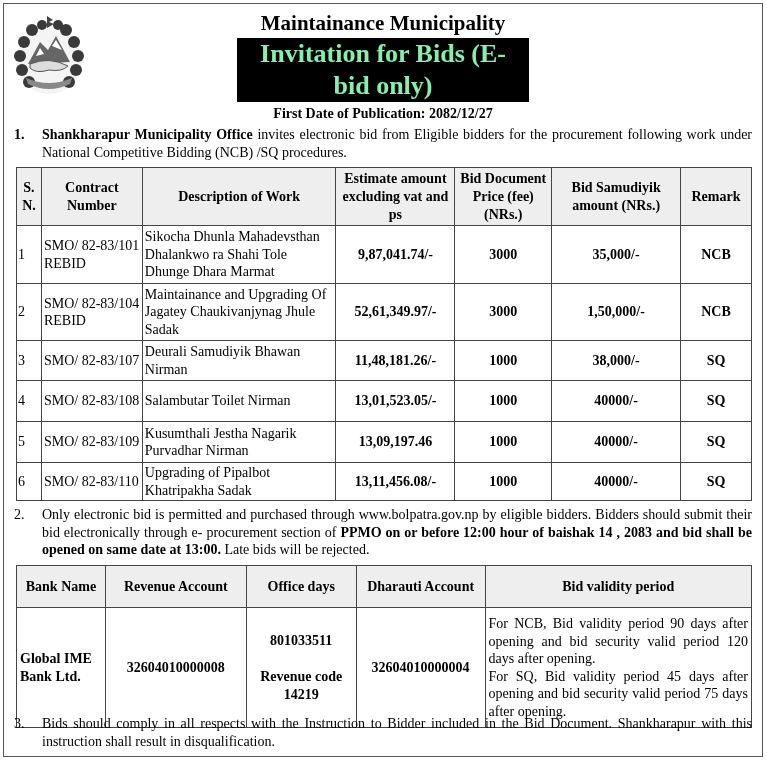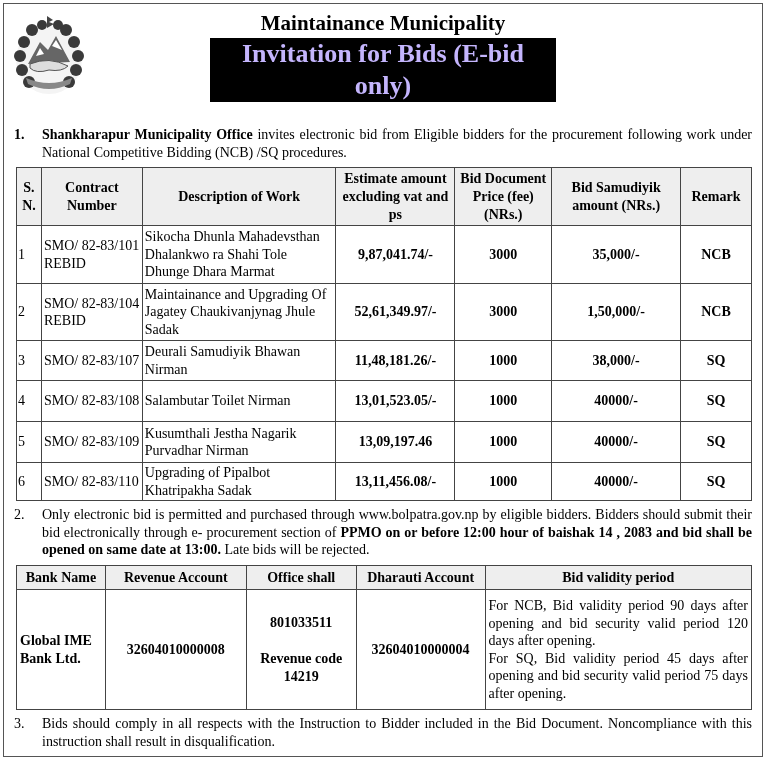--- a/index.html
+++ b/index.html
@@ -11,23 +11,23 @@
     background: #fff;
   }
   .emblem {
     position: absolute; left: 8px; top: 8px; width: 74px; height: 86px;
   }
   .header { position: absolute; left: 0; right: 0; top: 6px; text-align: center; }
   .h-title { font-size: 21px; font-weight: bold; line-height: 26px; }
   .h-sub { font-size: 16.5px; font-weight: bold; line-height: 21px; }
   .h-loc { font-size: 13.5px; font-weight: bold; line-height: 18px; }
   .banner {
-    display: inline-block; background: #000; color: #c4b5fd;
+    display: inline-block; background: #000; color: #86efac;
     font-size: 26px; font-weight: bold; padding: 0 10px; line-height: 32px;
-    margin-top: 2px; width: 346px;
+    margin-top: 2px; width: 292px;
   }
   .pubdate { font-size: 14px; font-weight: bold; line-height: 18px; margin-top: 3px; }
 
   .para { position: absolute; left: 10px; width: 738px; font-size: 14px; line-height: 17.5px; text-align: justify; }
   .para .num { position: absolute; left: 0; top: 0; width: 24px; }
   .para .body { margin-left: 28px; display: block; }
   .bold { font-weight: bold; }
 
   table { border-collapse: collapse; position: absolute; font-size: 14px; }
   td, th { border: 1.5px solid #444; vertical-align: middle; }
@@ -68,20 +68,21 @@
     <polygon points="16,52 28,30 36,38 44,24 58,50" fill="#666"></polygon>
     <polygon points="24,44 28,36 32,42" fill="#fff"></polygon>
     <polygon points="40,34 44,28 50,38" fill="#fff"></polygon>
     <path d="M18 52 Q37 44 56 54 Q50 60 37 58 Q24 62 18 56 Z" fill="#ddd" stroke="#555" stroke-width="1"></path>
     <path d="M14 66 Q37 76 60 66 L58 72 Q37 82 16 72 Z" fill="#888"></path>
   </svg>
 
   <div class="header">
     <div class="h-title">Maintainance Municipality</div>
     <div class="banner">Invitation for Bids (E-bid only)</div>
+    <div class="pubdate">First Date of Publication: 2082/12/27</div>
   </div>
 
   <div class="para" style="top:122px;">
     <span class="num bold">1.</span>
     <span class="body"><span class="bold">Shankharapur Municipality Office</span><span> invites electronic bid from Eligible bidders for the procurement following work under National Competitive Bidding (NCB) /SQ procedures.</span></span>
   </div>
 
   <table id="bids-table">
     <colgroup>
       <col style="width:25px">
@@ -168,24 +169,24 @@
 
   <table id="bank-table">
     <colgroup>
       <col style="width:89px">
         <col style="width:141px">
         <col style="width:110px">
         <col style="width:129px">
         <col style="width:267px">
     </colgroup>
     <thead>
-      <tr style="height:24px;padding-left:42px;">
+      <tr style="height:42px;padding-left:42px;">
         <th>Bank Name</th>
         <th>Revenue Account</th>
-        <th>Office shall</th>
+        <th>Office days</th>
         <th>Dharauti Account</th>
         <th>Bid validity period</th>
       </tr>
     </thead>
     <tbody>
       <tr style="height:120px;">
         <td class="bank">Global IME Bank Ltd.</td>
         <td>32604010000008</td>
         <td>
           <div>801033511</div>
@@ -197,16 +198,16 @@
         <td class="validity">
           <div>For NCB, Bid validity period 90 days after opening and bid security valid period 120 days after opening.</div>
           <div>For SQ, Bid validity period 45 days after opening and bid security valid period 75 days after opening.</div>
         </td>
       </tr>
     </tbody>
   </table>
 
   <div class="para" style="top:711px;">
     <span class="num">3.</span>
-    <span class="body">Bids should comply in all respects with the Instruction to Bidder included in the Bid Document.  Noncompliance with this instruction shall result in disqualification.</span>
+    <span class="body">Bids should comply in all respects with the Instruction to Bidder included in the Bid Document.  Shankharapur with this instruction shall result in disqualification.</span>
   </div>
 
 </div>
 
 </body></html>

